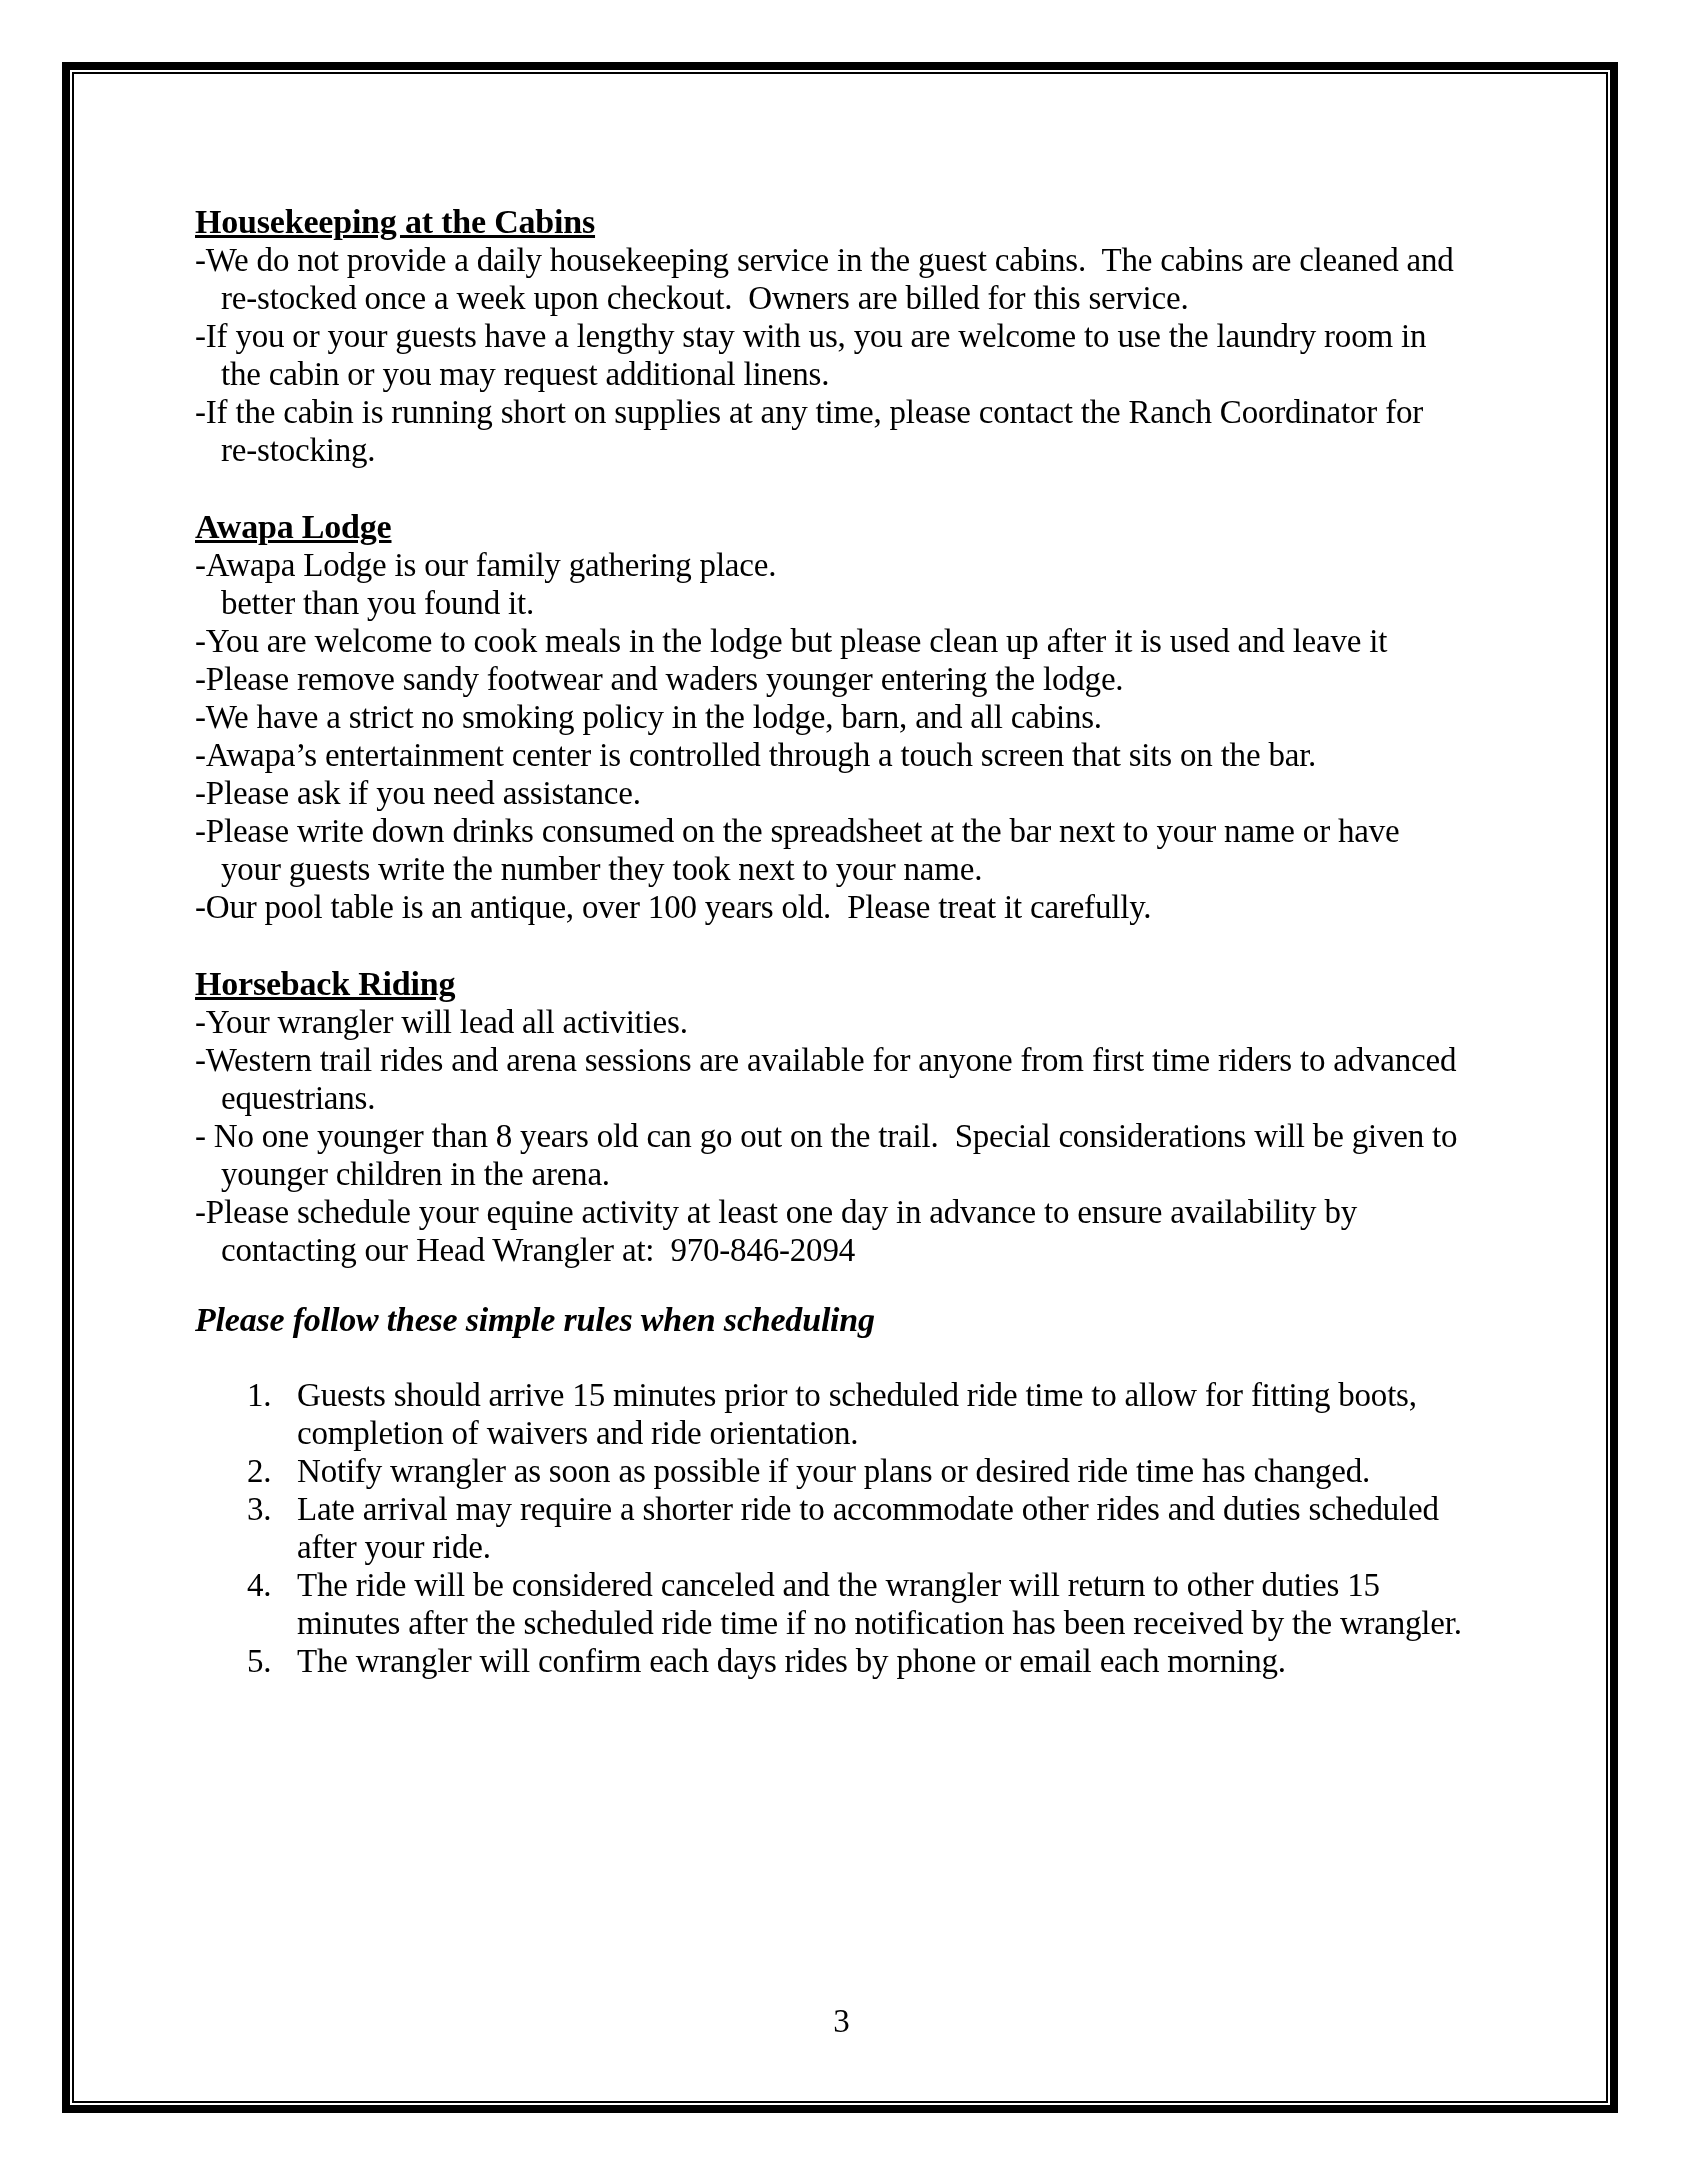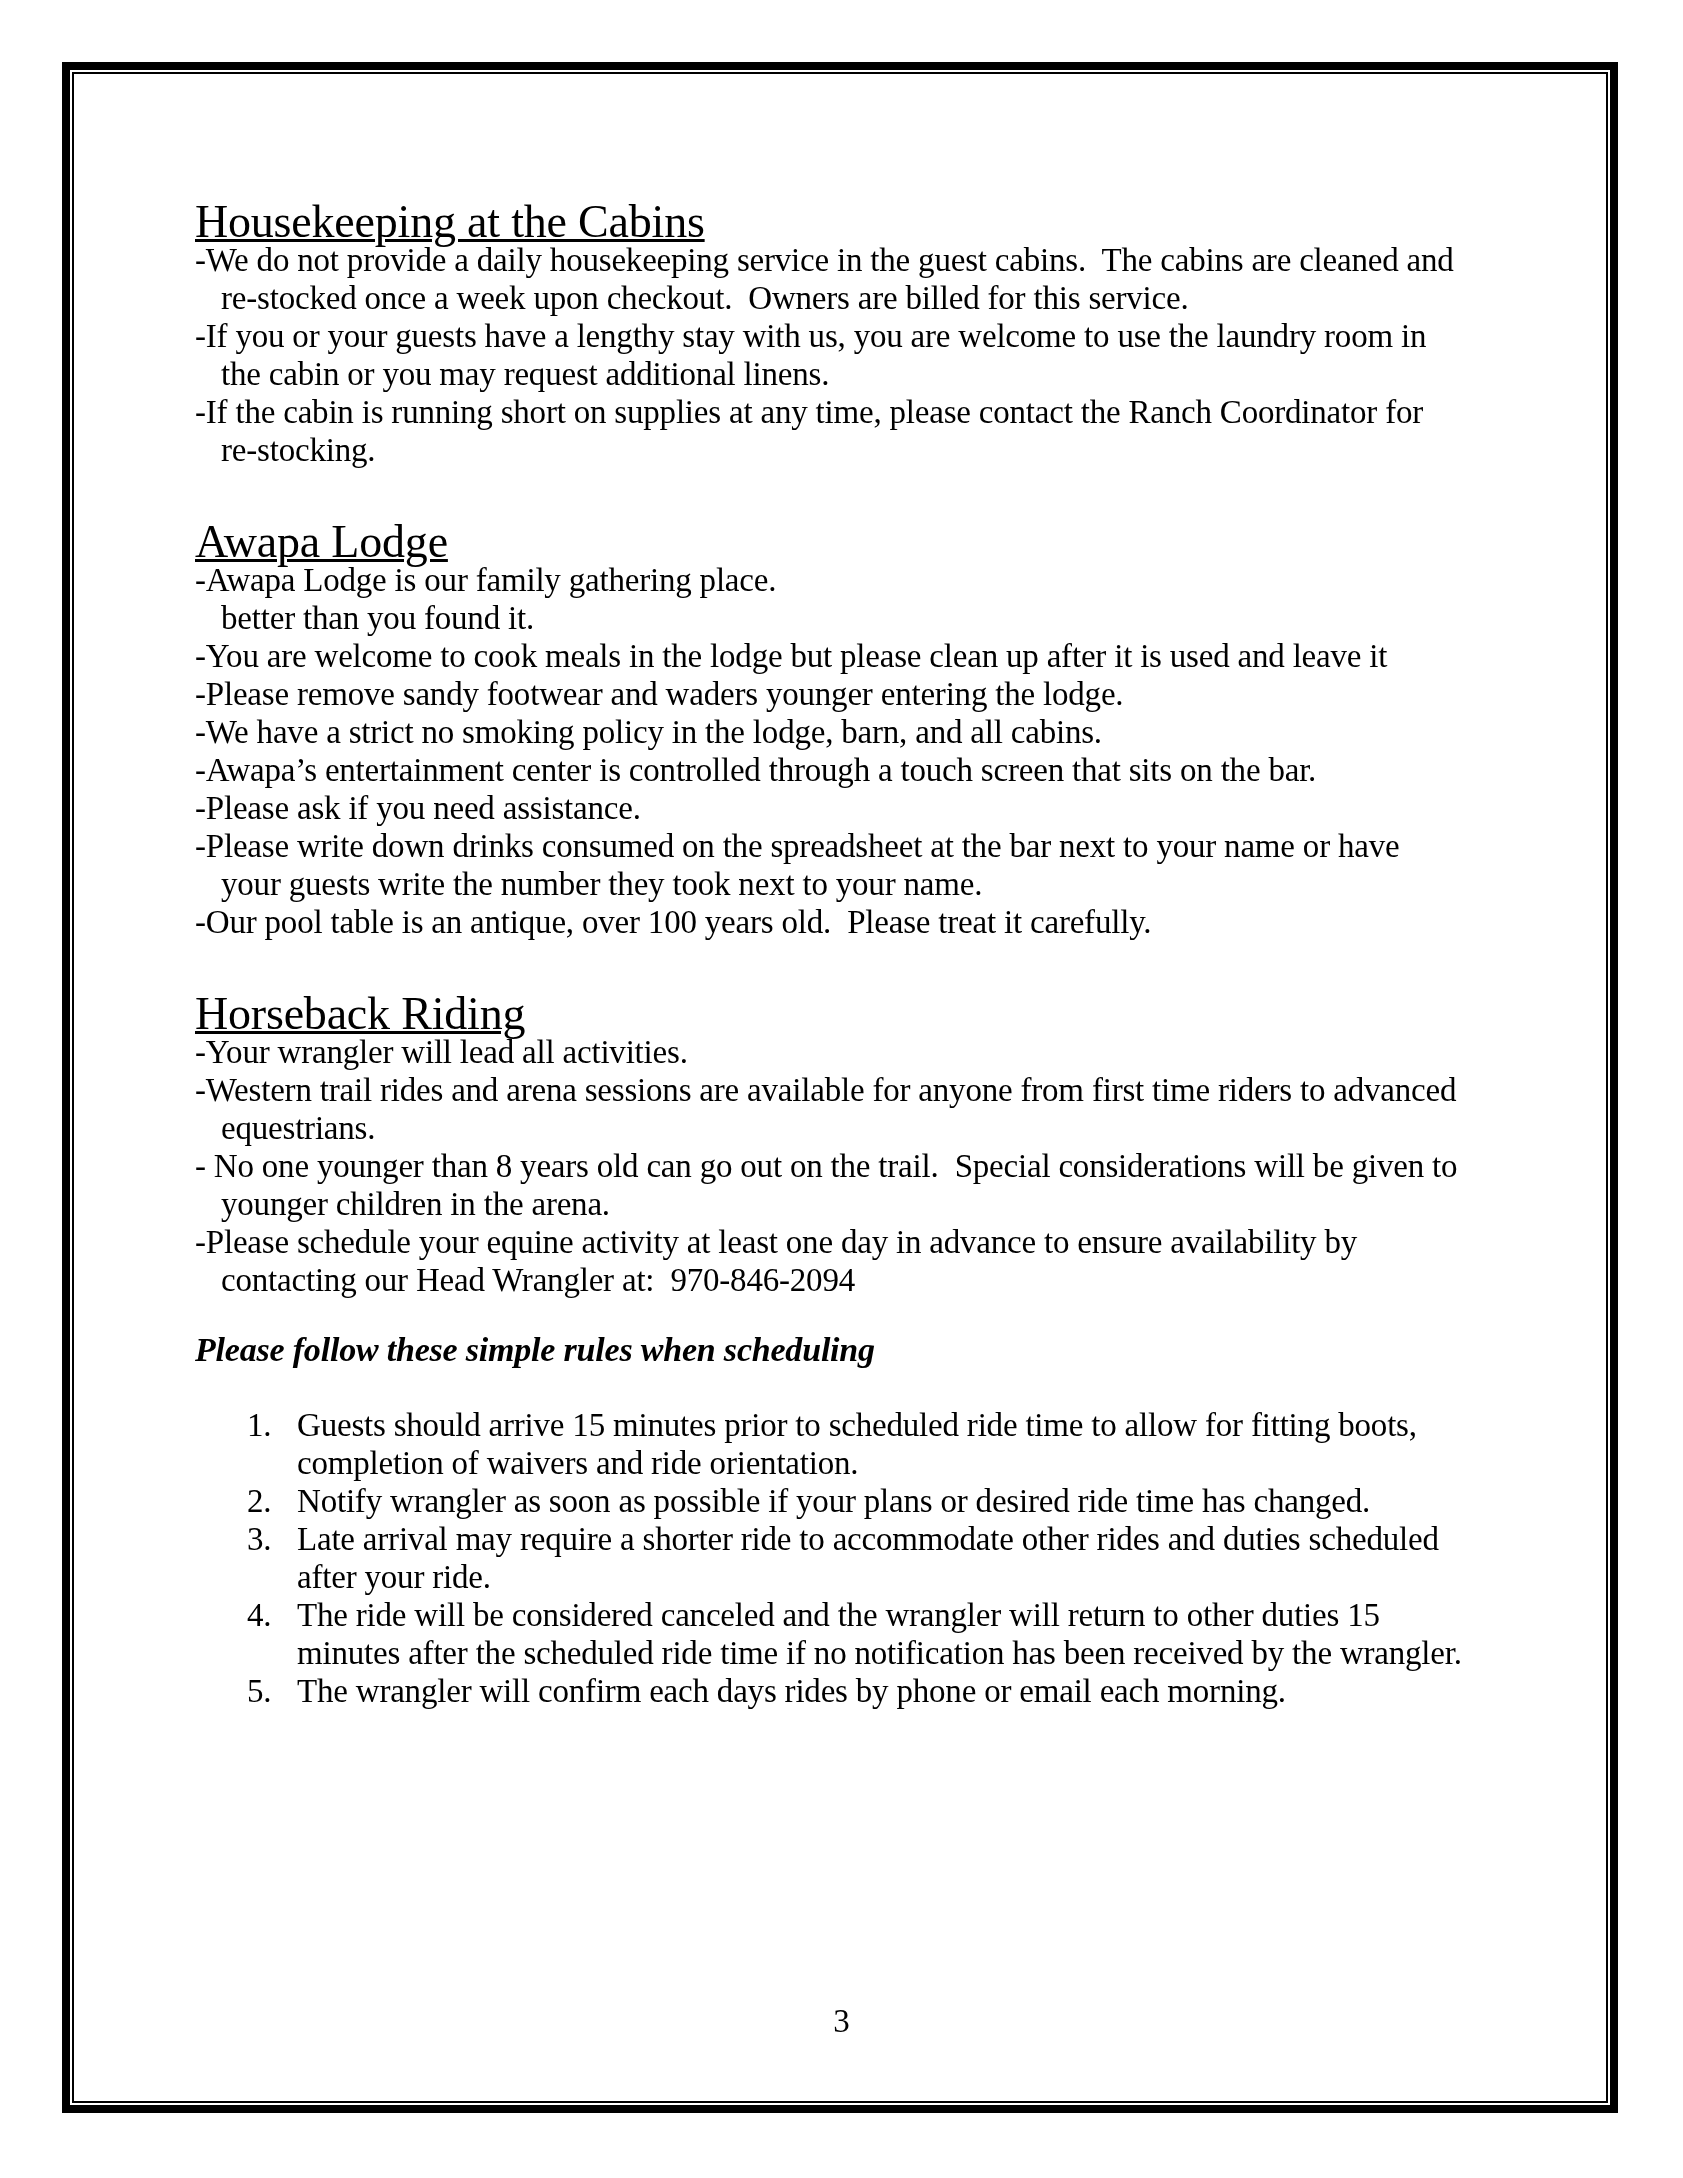--- a/index.html
+++ b/index.html
@@ -44,29 +44,29 @@
   .line {
     font-size: 33px;
     line-height: 38px;
     white-space: pre;
     letter-spacing: -0.2px;
   }
   .cont {
     padding-left: 26px;
   }
   .sec-heading {
-    font-size: 46px;
-    font-weight: normal;
+    font-size: 34px;
+    font-weight: bold;
     line-height: 38px;
     text-decoration: underline;
     text-decoration-thickness: 3px;
     white-space: pre;
     letter-spacing: -0.2px;
   }
-  .section-block { margin-top: 54px; }
+  .section-block { margin-top: 39px; }
   .section-block.first { margin-top: 0; }
   .italic-heading {
     margin-top: 32px;
     font-size: 34px;
     font-weight: bold;
     font-style: italic;
     line-height: 38px;
     white-space: pre;
     letter-spacing: -0.2px;
   }

